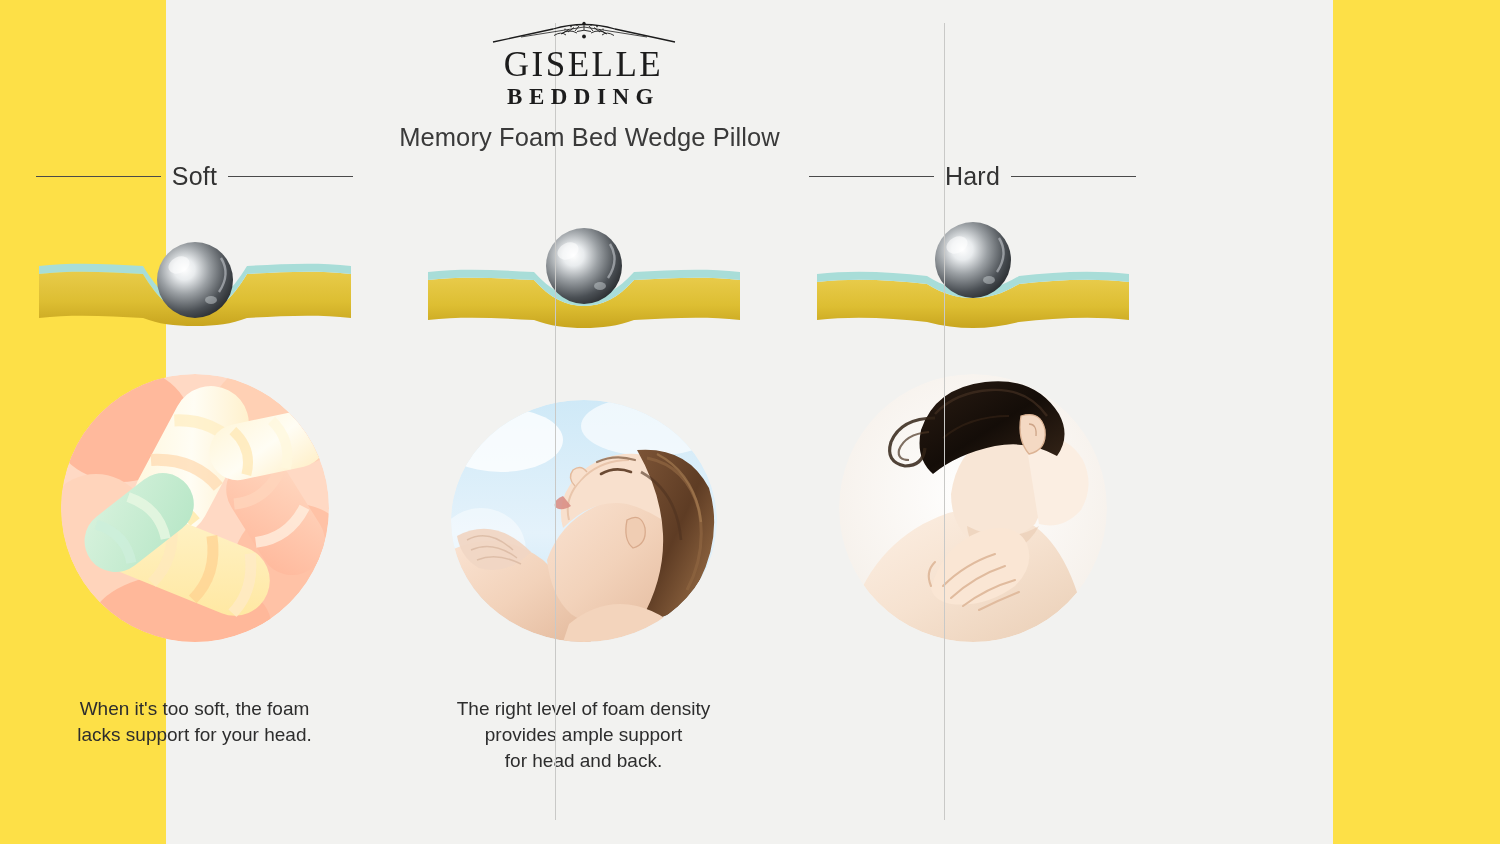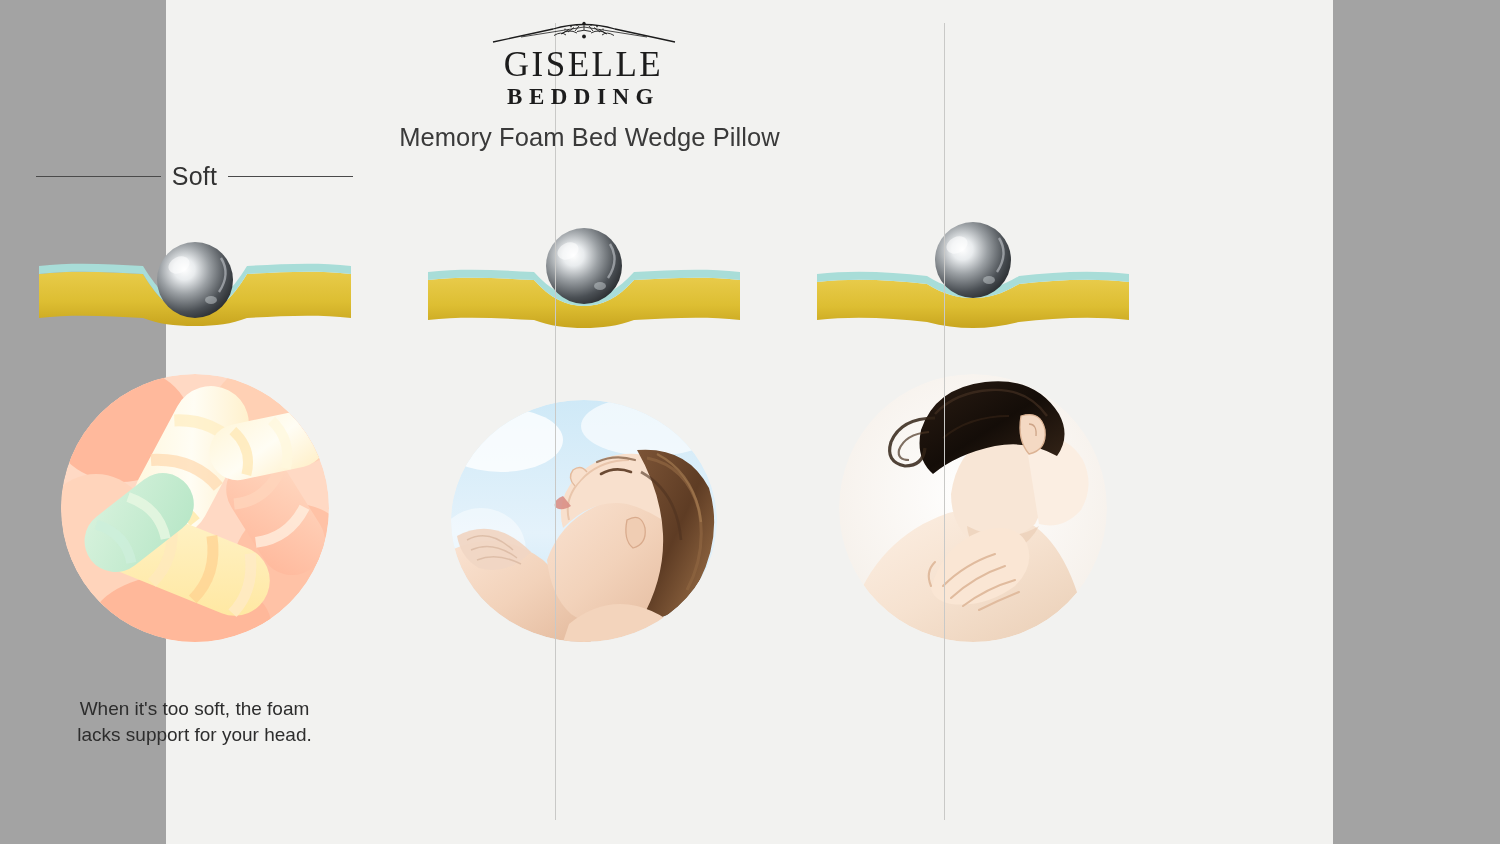--- a/index.html
+++ b/index.html
@@ -10,21 +10,21 @@
     height: 844px;
     overflow: hidden;
     background: #ffffff;
     font-family: "Liberation Sans", sans-serif;
   }
 
   #infographic {
     position: relative;
     width: 1500px;
     height: 844px;
-    background: #a3a3a3;
+    background: #fde047;
   }
 
   
   .panel {
     position: absolute;
     left: 166px;
     top: 0;
     width: 1167px;
     height: 844px;
     background: #f2f2f0;
@@ -418,24 +418,32 @@
             <path d="M206 54 Q244 74 250 122" stroke="#a67c52" stroke-width="2.4" fill="none" opacity="0.65"></path>
             <path d="M190 72 Q226 92 230 140" stroke="#4e3220" stroke-width="2.6" fill="none" opacity="0.6"></path>
 
             <path d="M176 120 Q190 112 194 128 Q196 144 182 148 Q172 140 176 120 Z" fill="#f0cdb3" stroke="#d9ab8d" stroke-width="1.3"></path>
 
             <path d="M118 224 Q150 198 186 206 Q218 214 238 242 L112 242 Z" fill="#f3d4bc"></path>
           </g>
         </svg>
       </div>
 
+      <div class="caption">The right level of foam density
+provides ample support
+for head and back.</div>
     </div>
 
     <div class="col">
 
+      <div class="section-head">
+        <span class="rule"></span>
+        <span class="section-label">Hard</span>
+        <span class="rule"></span>
+      </div>
 
       <div class="foam-wrap">
         <svg class="foam-svg" width="320" height="112" viewBox="0 0 320 112" aria-hidden="true">
           <defs>
             <linearGradient id="foamY-h" x1="0" y1="0" x2="0" y2="1">
               <stop offset="0" stop-color="#e8cb4a"></stop>
               <stop offset="0.55" stop-color="#ddbe32"></stop>
               <stop offset="1" stop-color="#c8a51f"></stop>
             </linearGradient>
             <radialGradient id="ball-h" cx="0.36" cy="0.36" r="0.82">

